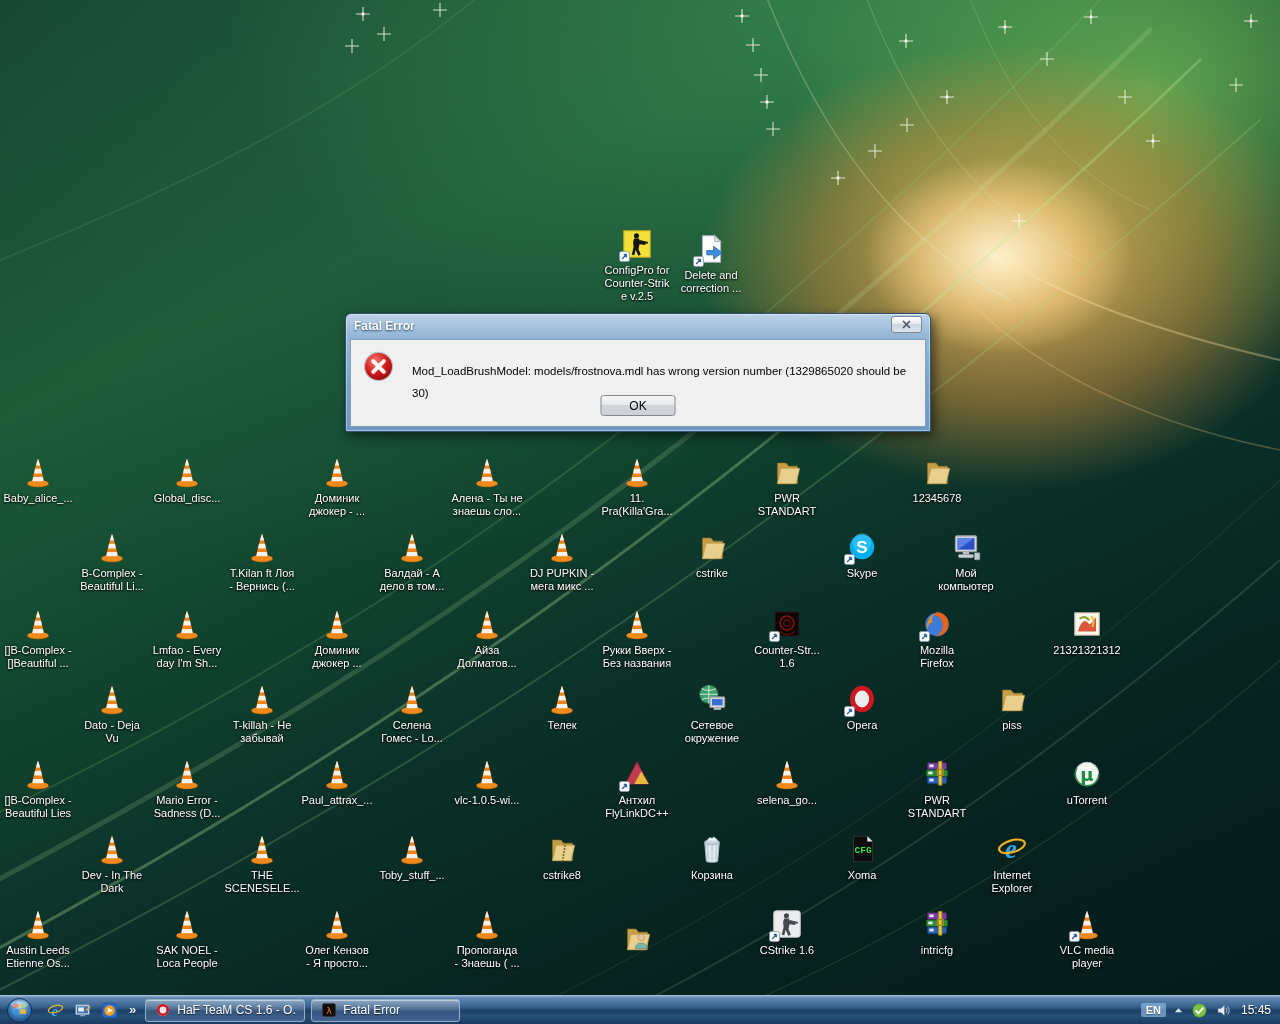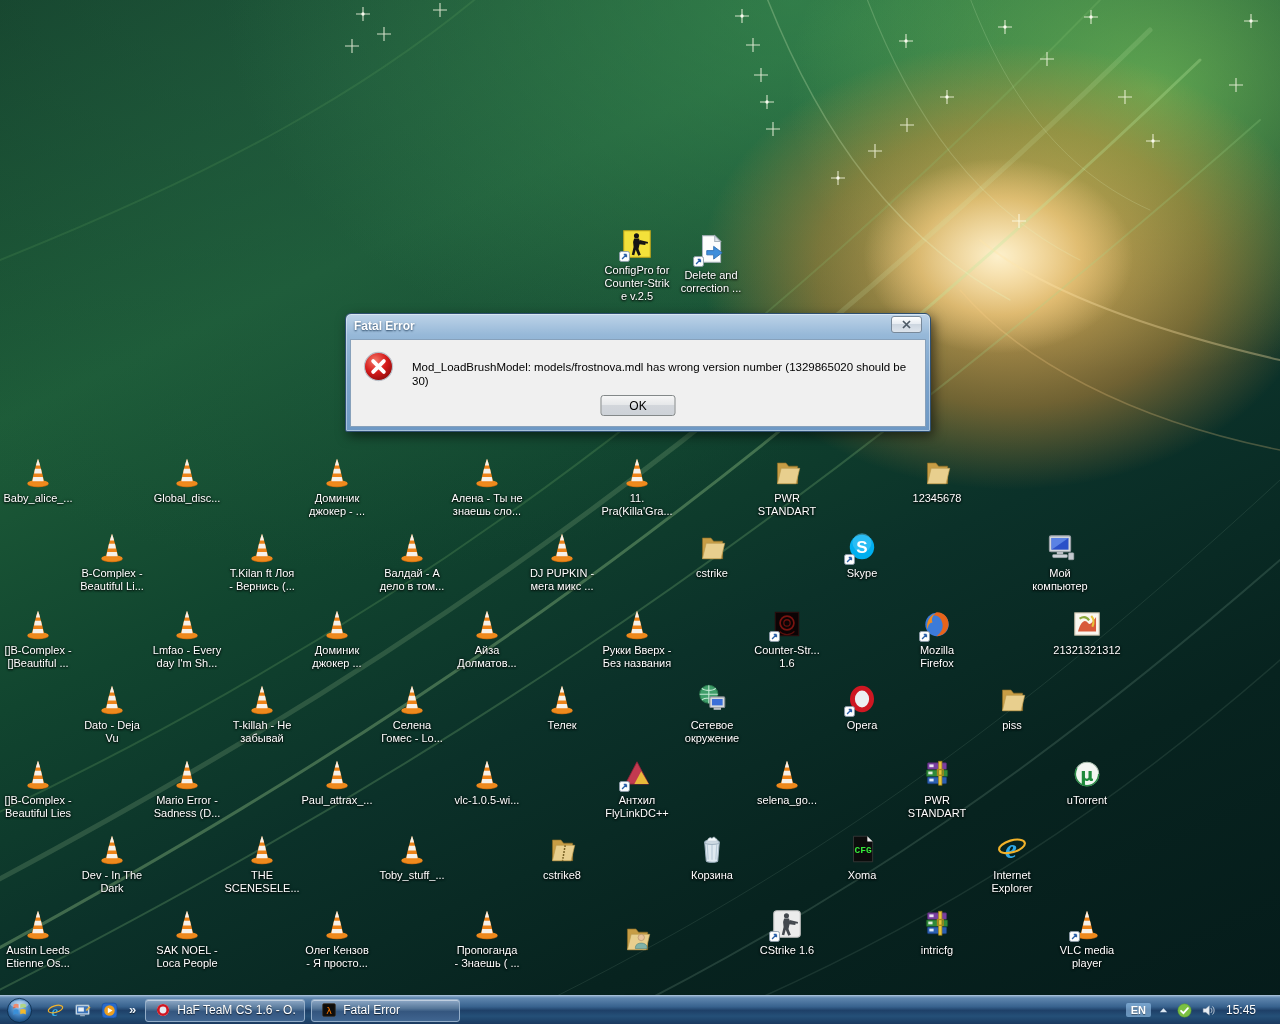--- a/index.html
+++ b/index.html
@@ -31,21 +31,21 @@
   .dlg-title{position:absolute;left:8px;top:0;height:25px;line-height:25px;color:#fff;
     font-size:12px;font-weight:bold;text-shadow:0 1px 2px rgba(20,50,80,.9);}
   .dlg-close{position:absolute;top:2px;right:8px;width:31px;height:17px;border-radius:3px;
     background:linear-gradient(180deg,#ffffff 0%,#e7ecf2 45%,#cdd6e0 50%,#dde4ec 100%);
     border:1px solid #78899a;display:flex;align-items:center;justify-content:center;padding:0;}
   .dlg-client{position:absolute;left:4px;right:4px;top:25px;bottom:4px;background:#f0f0f0;
     border:1px solid #87a1bb;}
   .dlg-content{position:absolute;left:12px;top:11px;right:8px;display:flex;gap:18px;align-items:flex-start;}
   .err-icon{width:31px;height:31px;flex:none;}
   .err-icon svg{width:100%;height:100%;display:block;}
-  .dlg-msg{padding-top:9px;font-size:11.5px;line-height:14px;color:#000;}
+  .dlg-msg{padding-top:9px;font-size:11.5px;line-height:22px;color:#000;}
   .dlg-ok{position:absolute;bottom:10px;left:50%;transform:translateX(-50%);width:75px;height:21px;
     background:linear-gradient(180deg,#f6f6f6 0%,#e6e8ea 45%,#d2d6db 50%,#cdd2d8 100%);
     border:1px solid #838889;border-radius:3px;font-family:inherit;font-size:12px;color:#000;}
 
   
   .taskbar{position:absolute;left:0;top:995px;width:1280px;height:29px;z-index:50;box-sizing:border-box;
     background:linear-gradient(180deg,#8cabcb 0%,#5f86ae 7%,#38628e 38%,#1e4068 52%,#255078 72%,#1a3a60 100%);
     border-top:1px solid #a3bdd6;display:flex;align-items:center;}
   .start-btn{width:27px;height:27px;margin-left:6px;padding:0;border:none;background:transparent;flex:none;}
   .start-btn svg{width:27px;height:27px;display:block;}
@@ -56,21 +56,21 @@
     font-family:inherit;text-shadow:0 1px 1px rgba(0,0,0,.6);padding:0;}
   .tasks{display:flex;gap:6px;}
   .taskbtn{height:23px;border-radius:3px;border:1px solid #93adc8;color:#fff;font-size:12px;font-family:inherit;
     background:linear-gradient(180deg,#8ea9c7 0%,#567799 40%,#34567f 55%,#406590 100%);
     display:flex;align-items:center;gap:6px;padding:0 9px;box-shadow:inset 0 1px 0 rgba(255,255,255,.45);}
   .taskbtn:nth-child(1){width:160px;}
   .taskbtn:nth-child(2){width:149px;}
   .tb-icon{width:16px;height:16px;flex:none;}
   .tb-icon svg{width:100%;height:100%;display:block;}
   .tb-label{white-space:nowrap;overflow:hidden;text-shadow:0 1px 1px rgba(0,0,0,.65);}
-  .tray{margin-left:auto;display:flex;align-items:center;gap:7px;padding-right:24px;}
+  .tray{margin-left:auto;display:flex;align-items:center;gap:7px;padding-right:9px;}
   .lang{background:rgba(152,197,236,.6);color:#fff;font-size:11px;font-weight:bold;padding:1px 5px;
     border-radius:2px;text-shadow:0 1px 1px rgba(0,0,0,.45);}
   .tray-icn{width:17px;height:17px;padding:0;border:none;background:transparent;flex:none;}
   .tray-icn svg{width:100%;height:100%;display:block;}
   .tray-icn.small{width:11px;height:11px;}
   .clock{color:#fff;font-size:12px;margin-left:2px;text-shadow:0 1px 1px rgba(0,0,0,.55);}
 </style>
 </head>
 <body>
 
@@ -312,21 +312,21 @@
           </svg>
           <span class="shortcut-badge">
             <svg viewBox="0 0 10 10">
               <rect x="0.5" y="0.5" width="9" height="9" rx="1.6" fill="#fff" stroke="#8a98a8" stroke-width="0.8"></rect>
               <path d="M2.8 7.2 L6.8 3.2 M6.8 3.2 H4.3 M6.8 3.2 V5.7" stroke="#2a5fa8" stroke-width="1.2" fill="none"></path>
             </svg>
           </span>
         </span>
     <span class="icon-label">Skype</span>
   </div>
-      <div class="icon-cell" title="Мой компьютер" style="left: 1005px; top: 530px;">
+      <div class="icon-cell" title="Мой компьютер" style="left: 911px; top: 530px;">
     <span class="icon-art">
           <svg viewBox="0 0 32 32">
             <rect x="6" y="5.5" width="20" height="15" rx="1.5" fill="#d6d9dc" stroke="#9aa0a6"></rect>
             <rect x="8" y="7.5" width="16" height="11" fill="#2b50c8"></rect>
             <path d="M8 7.5 L24 7.5 L8 18.5 Z" fill="#5a82e4"></path>
             <rect x="13" y="20.5" width="6" height="2.5" fill="#b9bec4"></rect>
             <rect x="9" y="23" width="14" height="3" rx="1" fill="#cdd2d8" stroke="#9aa0a6" stroke-width="0.5"></rect>
             <rect x="24" y="21.5" width="5" height="6.5" rx="0.8" fill="#c4c9cf" stroke="#9aa0a6" stroke-width="0.5"></rect>
           </svg>
         </span>

